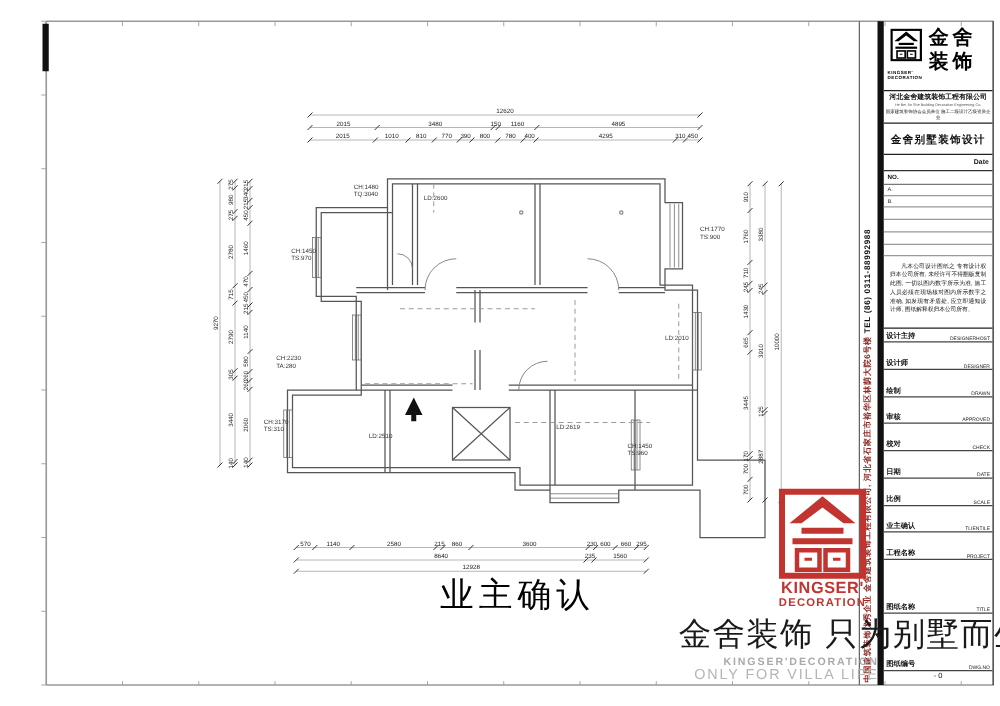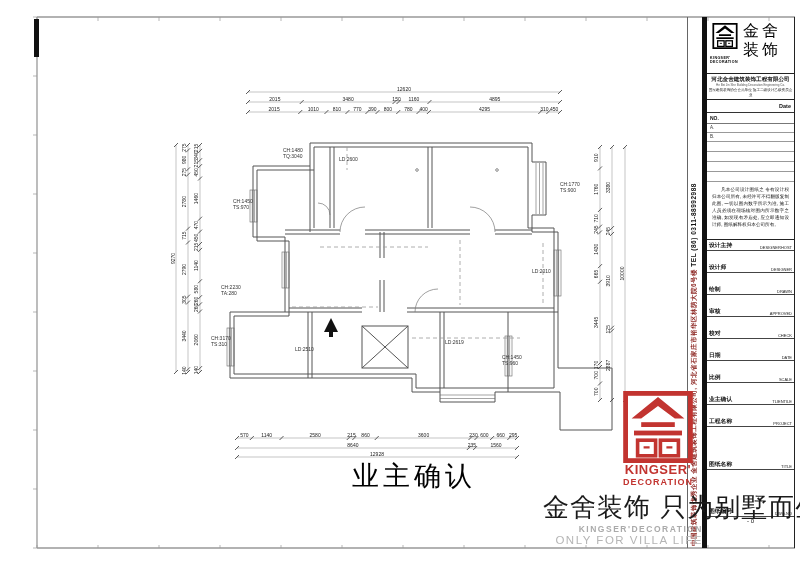--- a/index.html
+++ b/index.html
@@ -25,21 +25,21 @@
          white-space:nowrap;font-size:6.5px;font-weight:bold;letter-spacing:.5px;}
   .vtext .zh{color:#8f2b27;}
   .vtext .tel{color:#111;}
   .blackbar{position:absolute;left:702px;top:17px;width:5px;height:531px;background:#111;}
   .cornerbar{position:absolute;left:34px;top:19px;width:5px;height:38px;background:#111;}
   
   .tblock{position:absolute;left:707px;top:17px;width:87px;height:531px;border-right:1px solid #222;
           display:flex;flex-direction:column;background:transparent;}
   .logo-sec{height:56px;border-bottom:1px solid #222;position:relative;}
   .logo-sec .mark{position:absolute;left:5px;top:5px;}
-  .logo-sec .bzh{position:absolute;left:36px;top:4px;font-size:16px;font-weight:normal;line-height:19px;letter-spacing:3px;color:#000;}
+  .logo-sec .bzh{position:absolute;left:36px;top:4px;font-size:16px;font-weight:bold;line-height:19px;letter-spacing:3px;color:#000;}
   .logo-sec .ben{position:absolute;left:3px;top:39px;font-size:3.6px;line-height:4px;font-weight:bold;color:#000;letter-spacing:.4px;}
   .comp-sec{height:26px;border-bottom:1px solid #222;text-align:center;padding-top:2px;box-sizing:border-box;}
   .comp-sec .czh{font-size:5.6px;font-weight:bold;line-height:7px;}
   .comp-sec .cen{font-size:3px;color:#555;line-height:4.5px;}
   .comp-sec .cnote{font-size:3.6px;color:#222;line-height:5px;}
   .proj-sec{height:24px;line-height:24px;text-align:center;font-size:8.5px;font-weight:bold;
             border-bottom:1px solid #222;letter-spacing:1px;}
   .date-row{height:13px;border-bottom:1px solid #333;font-size:5.5px;font-weight:bold;
             text-align:right;padding:3px 3px 0 0;box-sizing:border-box;}
   .no-row{height:11px;border-bottom:1px solid #777;font-size:5px;font-weight:bold;padding:2px 0 0 3px;box-sizing:border-box;}
@@ -402,20 +402,21 @@
       <div class="ben">
         <div>KINGSER'</div>
         <div>DECORATION</div>
       </div>
     </div>
     <div class="comp-sec">
       <div class="czh">河北金舍建筑装饰工程有限公司</div>
       <div class="cen">He Bei Jin She Building Decoration Engineering Co.</div>
       <div class="cnote">国家建筑装饰协会会员单位 施工二级设计乙级资质企业</div>
     </div>
+    <div class="proj-sec">金舍别墅装饰设计</div>
     <div class="date-row">Date</div>
     <div class="no-row">NO.</div>
     <div class="rev-row">A.</div>
     <div class="rev-row">B.</div>
     <div class="rule-row"></div>
     <div class="rule-row"></div>
     <div class="rule-row"></div>
     <div class="rule-row"></div>
     <div class="notice">凡本公司设计图纸之 专有设计权归本公司所有, 未经许可不得翻版复制此图, 一切以图内数字所示为准, 施工人员必须在现场核对图内所示数字之准确, 如发现有矛盾处, 应立即通知设计师, 图纸解释权归本公司所有。</div>
 

